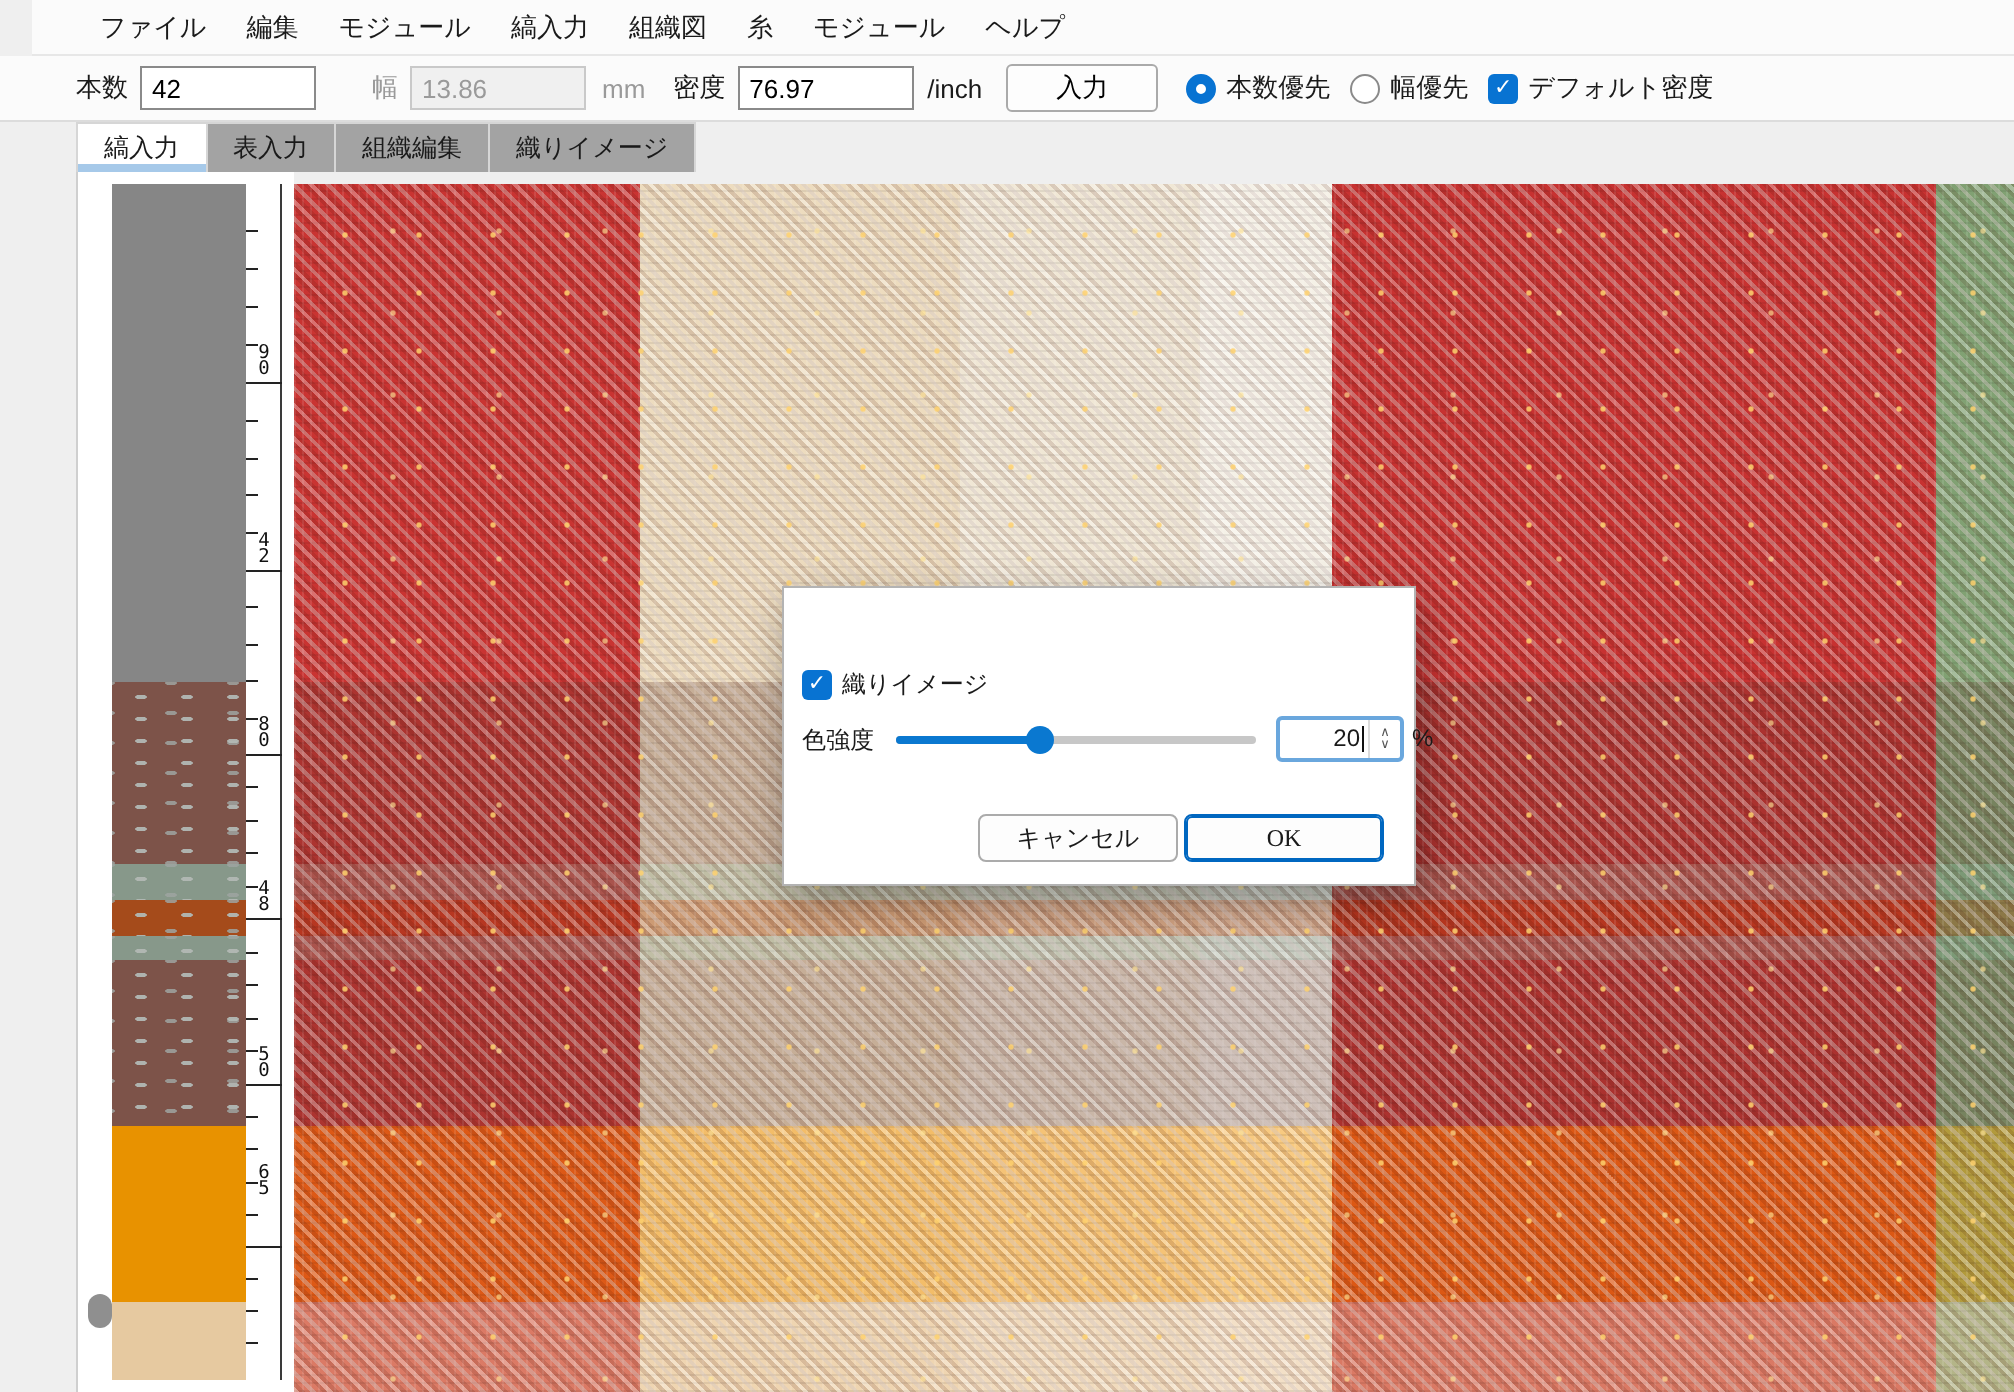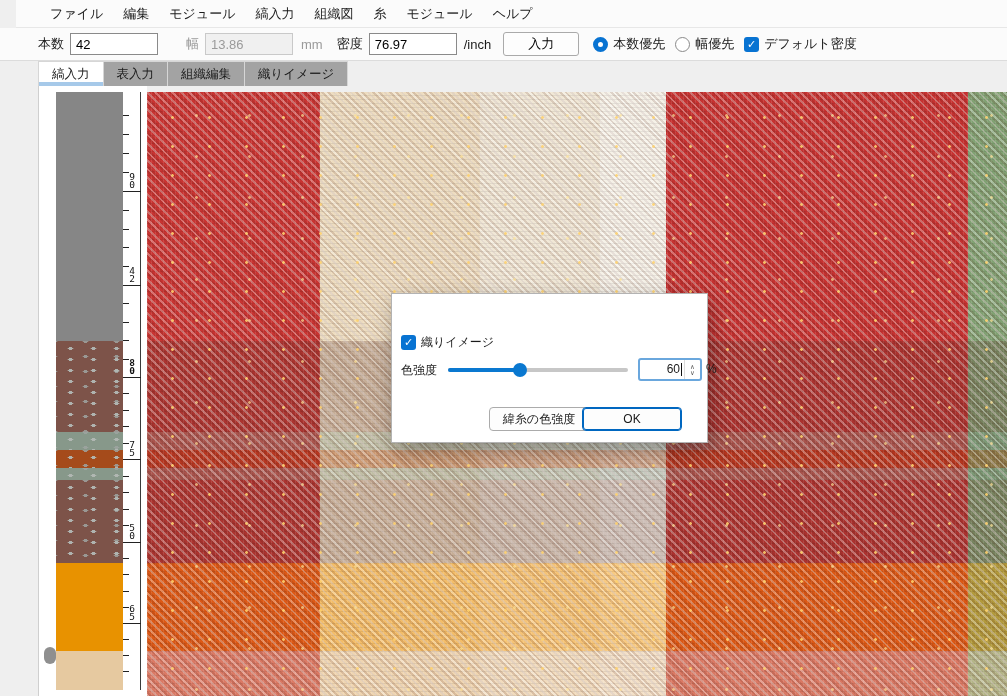--- a/index.html
+++ b/index.html
@@ -70,21 +70,21 @@
   .sl-track { position:absolute; left:56px; top:14px; width:180px; height:4px; border-radius:2px; background:#c7c7c7; }
   .sl-fill { position:absolute; left:0; top:0; height:4px; border-radius:2px; background:#0a78d0; }
   .sl-thumb { position:absolute; top:-5px; width:14px; height:14px; border-radius:50%; background:#0a78d0; }
   .spinbox { position:absolute; left:246px; top:4px; width:64px; height:23px; border:2px solid #6aa7dd; border-radius:3px; background:#fff; display:flex; }
   .spin-val { flex:1; text-align:right; font:12px/19px "Liberation Sans",sans-serif; padding-right:1px; }
   .caret { width:1px; height:13px; background:#111; margin:3px 2px 0 0; }
   .spin-btns { width:16px; border-left:1px solid #dcdcdc; display:flex; flex-direction:column; align-items:center; justify-content:center; color:#555; font-size:6.5px; line-height:6px; }
   .pct { position:absolute; left:314px; top:8px; }
   .dlg-btn { position:absolute; bottom:11px; height:24px; width:100px; background:#fdfdfd; border:1px solid #ababab; border-radius:4px; font:12px "Liberation Sans",sans-serif; text-align:center; line-height:22px; }
   .dlg-btn.cancel { right:118px; }
-  .dlg-btn.ok { right:25px; border:1px solid #0067c0; box-shadow:inset 0 0 0 1px #0067c0; }
+  .dlg-btn.ok { right:15px; border:1px solid #0067c0; box-shadow:inset 0 0 0 1px #0067c0;font-family:Liberation Serif, serif; }
 </style>
 </head>
 <body>
 
 <div class="menubar">
     <div class="menu-item">ファイル</div>
     <div class="menu-item">編集</div>
     <div class="menu-item">モジュール</div>
     <div class="menu-item">縞入力</div>
     <div class="menu-item">組織図</div>
@@ -141,39 +141,39 @@
       <div class="tick minor" style="top: 137px;"></div>
       <div class="tick minor" style="top: 155px;"></div>
       <div class="tick minor" style="top: 174px;"></div>
       <div class="tick major" style="top: 193px;"></div>
       <div class="ruler-lbl" style="top: 175px;">42</div>
       <div class="tick minor" style="top: 211px;"></div>
       <div class="tick minor" style="top: 230px;"></div>
       <div class="tick minor" style="top: 248px;"></div>
       <div class="tick minor" style="top: 267px;"></div>
       <div class="tick major" style="top: 285px;"></div>
-      <div class="ruler-lbl" style="top: 267px; font-weight: bold;">80</div>
+      <div class="ruler-lbl" style="top: 267px;">80</div>
       <div class="tick minor" style="top: 301px;"></div>
       <div class="tick minor" style="top: 318px;"></div>
       <div class="tick minor" style="top: 334px;"></div>
       <div class="tick minor" style="top: 351px;"></div>
       <div class="tick major" style="top: 367px;"></div>
-      <div class="ruler-lbl" style="top: 349px;">75</div>
+      <div class="ruler-lbl" style="top: 349px;">48</div>
       <div class="tick minor" style="top: 384px;"></div>
       <div class="tick minor" style="top: 400px;"></div>
       <div class="tick minor" style="top: 417px;"></div>
       <div class="tick minor" style="top: 433px;"></div>
       <div class="tick major" style="top: 450px;"></div>
       <div class="ruler-lbl" style="top: 432px;">50</div>
       <div class="tick minor" style="top: 466px;"></div>
       <div class="tick minor" style="top: 482px;"></div>
       <div class="tick minor" style="top: 499px;"></div>
       <div class="tick minor" style="top: 515px;"></div>
       <div class="tick major" style="top: 531px;"></div>
-      <div class="ruler-lbl" style="top: 513px; text-align: center;">65</div>
+      <div class="ruler-lbl" style="top: 491px; text-align: center;">65</div>
       <div class="tick minor" style="top: 80px;"></div>
       <div class="tick minor" style="top: 61px;"></div>
       <div class="tick minor" style="top: 42px;"></div>
       <div class="tick minor" style="top: 23px;"></div>
       <div class="tick minor" style="top: 547px;"></div>
       <div class="tick minor" style="top: 563px;"></div>
       <div class="tick minor" style="top: 579px;"></div>
     </div>
   <div class="scroll-thumb" style="top:561px;"></div>
 </div>
@@ -205,24 +205,24 @@
     <span class="chk">✓</span>
     <span>織りイメージ</span>
   </div>
   <div class="dlg-sliderrow">
     <span class="dlg-slider-label">色強度</span>
     <div class="sl-track">
       <div class="sl-fill" id="sl-fill" style="width: 40%;"></div>
       <div class="sl-thumb" id="sl-thumb" style="left: calc(40% - 7px);"></div>
     </div>
     <div class="spinbox">
-      <span class="spin-val">60</span>
+      <span class="spin-val">20</span>
       <span class="caret"></span>
       <span class="spin-btns">
           <span>∧</span>
           <span>∨</span>
         </span>
     </div>
     <span class="pct">%</span>
   </div>
-  <div class="dlg-btn cancel">緯糸の色強度</div>
+  <div class="dlg-btn cancel">キャンセル</div>
   <div class="dlg-btn ok">OK</div>
 </div>
 
 </body></html>

